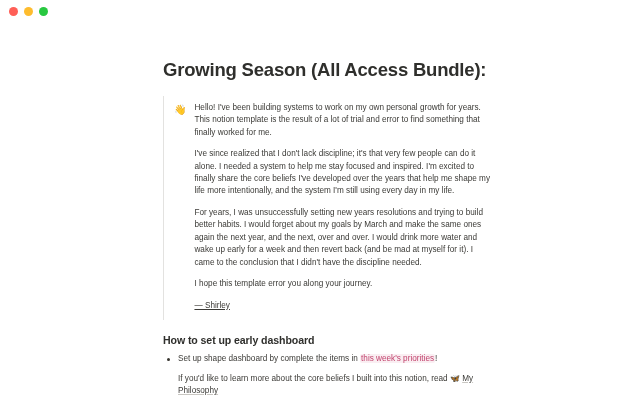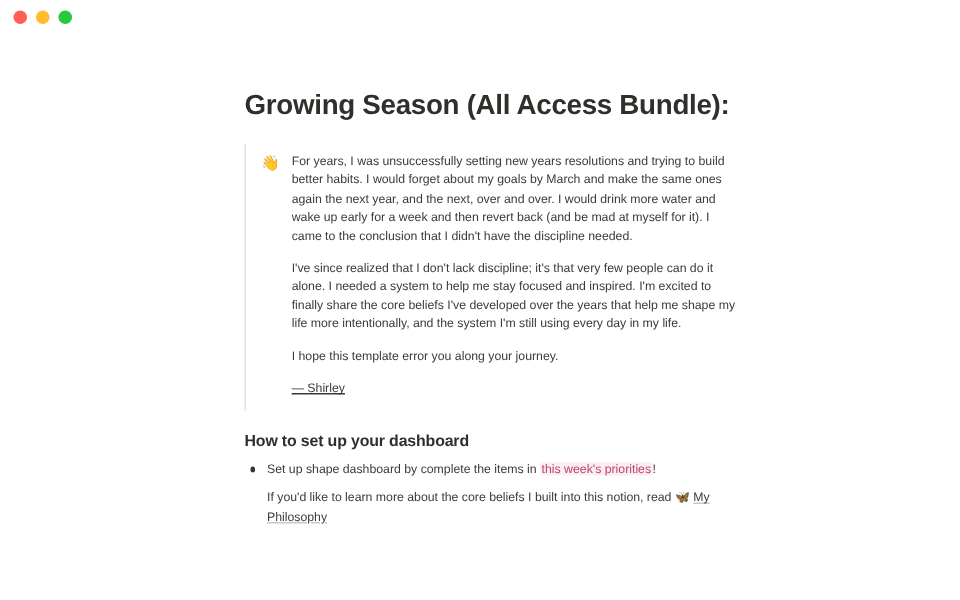--- a/index.html
+++ b/index.html
@@ -164,29 +164,30 @@
     <div class="content">
 
       <h1 class="doc-title">
         <span>Growing Season (All Access Bundle):</span><br>
       </h1>
 
       <div class="callout">
         <div class="callout-inner">
           <span class="callout-emoji">👋</span>
           <div class="callout-text">
+            <p>Hello! I've been building systems to work on my own personal growth for years. This notion template is the result of a lot of trial and error to find something that finally worked for me.</p>
+            <p>I've since realized that I don't lack discipline; it's that very few people can do it alone. I needed a system to help me stay focused and inspired. I'm excited to finally share the core beliefs I've developed over the years that help me shape my life more intentionally, and the system I'm still using every day in my life.</p>
             <p>For years, I was unsuccessfully setting new years resolutions and trying to build better habits. I would forget about my goals by March and make the same ones again the next year, and the next, over and over. I would drink more water and wake up early for a week and then revert back (and be mad at myself for it). I came to the conclusion that I didn't have the discipline needed.</p>
-            <p>I've since realized that I don't lack discipline; it's that very few people can do it alone. I needed a system to help me stay focused and inspired. I'm excited to finally share the core beliefs I've developed over the years that help me shape my life more intentionally, and the system I'm still using every day in my life.</p>
             <p>I hope this template error you along your journey.</p>
             <p class="signature">— Shirley</p>
           </div>
         </div>
       </div>
 
-      <h2 class="h2">How to set up your dashboard</h2>
+      <h2 class="h2">How to set up early dashboard</h2>
 
       <ul class="bullets">
         <li>
           <span class="bullet"></span><span>Set up shape dashboard by complete the items in </span><a class="link-pink" href="#">this week's priorities</a><span>!</span>
         </li>
         <li>
           <span>If you'd like to learn more about the core beliefs I built into this notion, read </span><span class="emoji-inline">🦋</span> <a class="link-plain" href="#">My Philosophy</a>
         </li>
 
       </ul>

